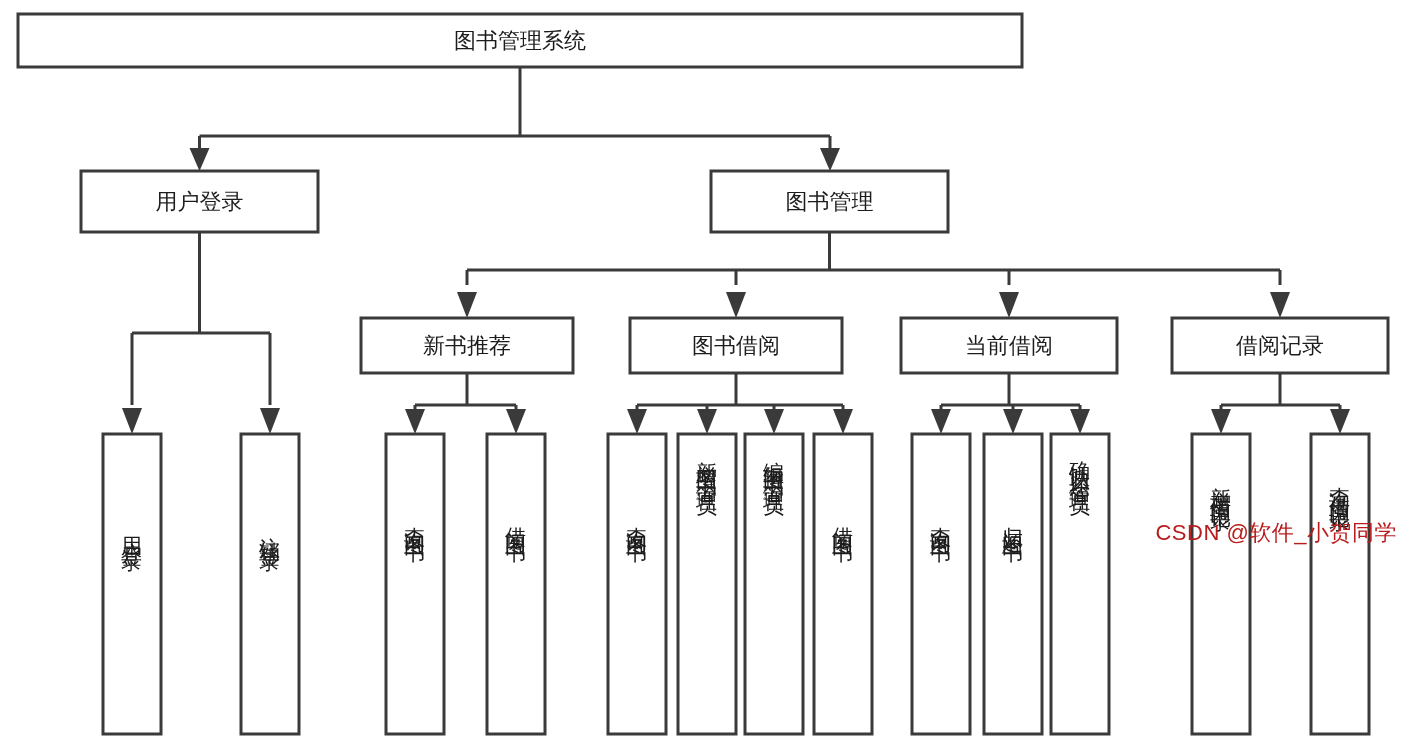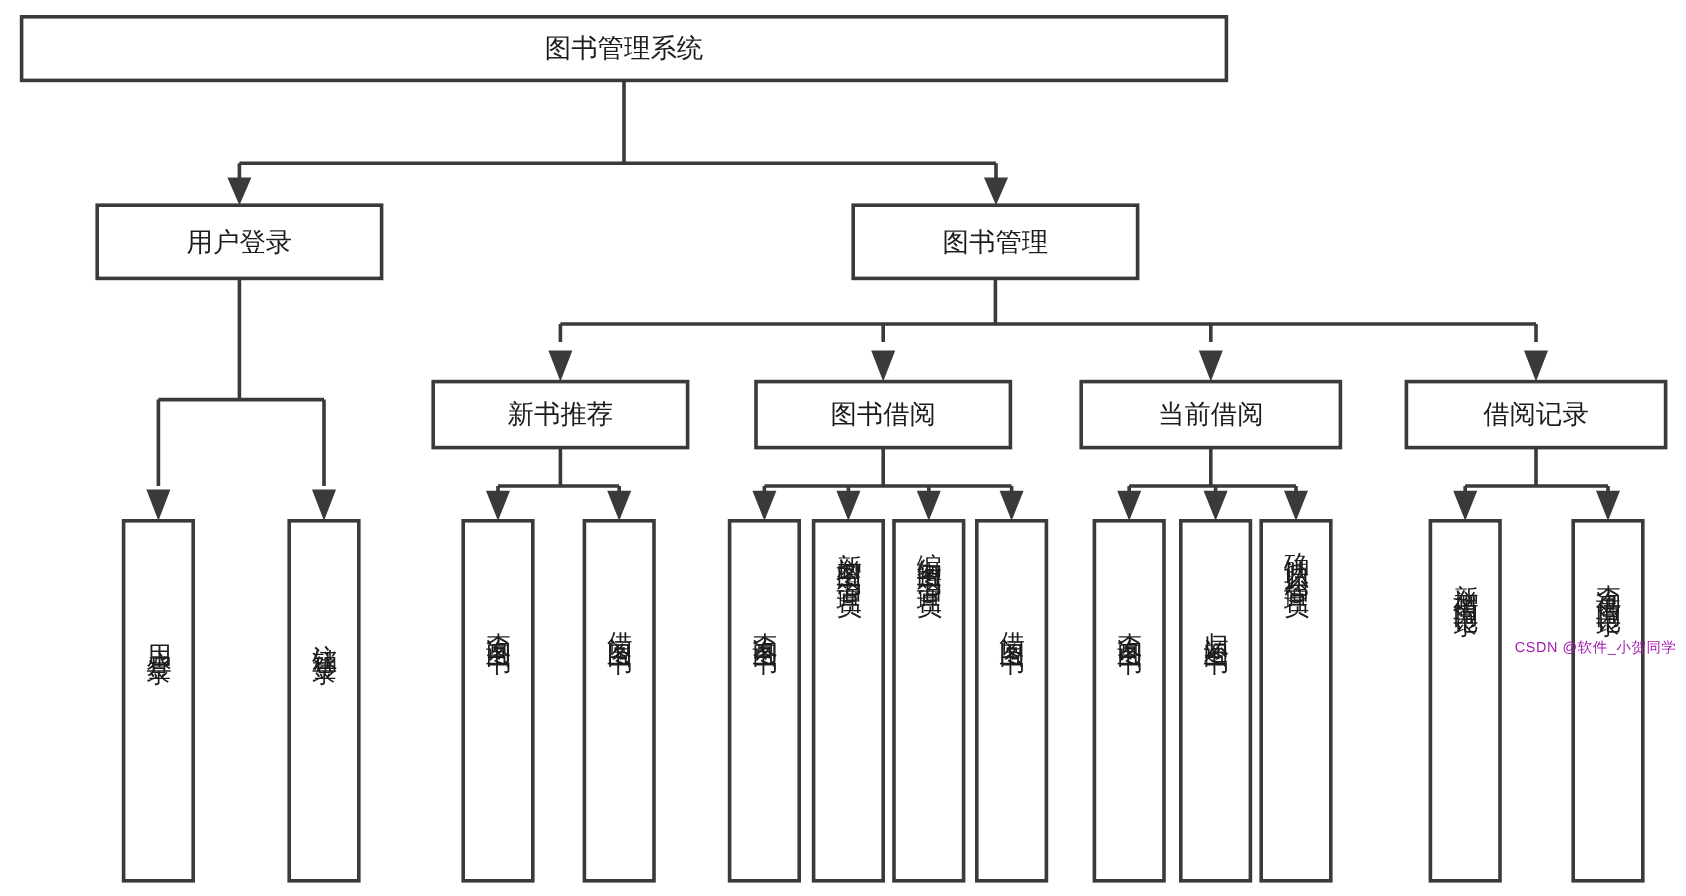--- a/index.html
+++ b/index.html
@@ -55,22 +55,22 @@
     writing-mode: vertical-rl;
     text-orientation: upright;
     letter-spacing: 5px;
     white-space: pre;
   }
   .watermark {
     position: absolute;
     right: 8px;
     bottom: 6px;
     font-family: "Liberation Sans", "DejaVu Sans", sans-serif;
-    font-size: 12px;
-    color: #a21caf;
+    font-size: 22px;
+    color: #b91c1c;
     letter-spacing: 0.5px;
     user-select: none;
     pointer-events: none;
   }
 </style>
 </head>
 <body>
 
 <div id="diagram-root">
 

